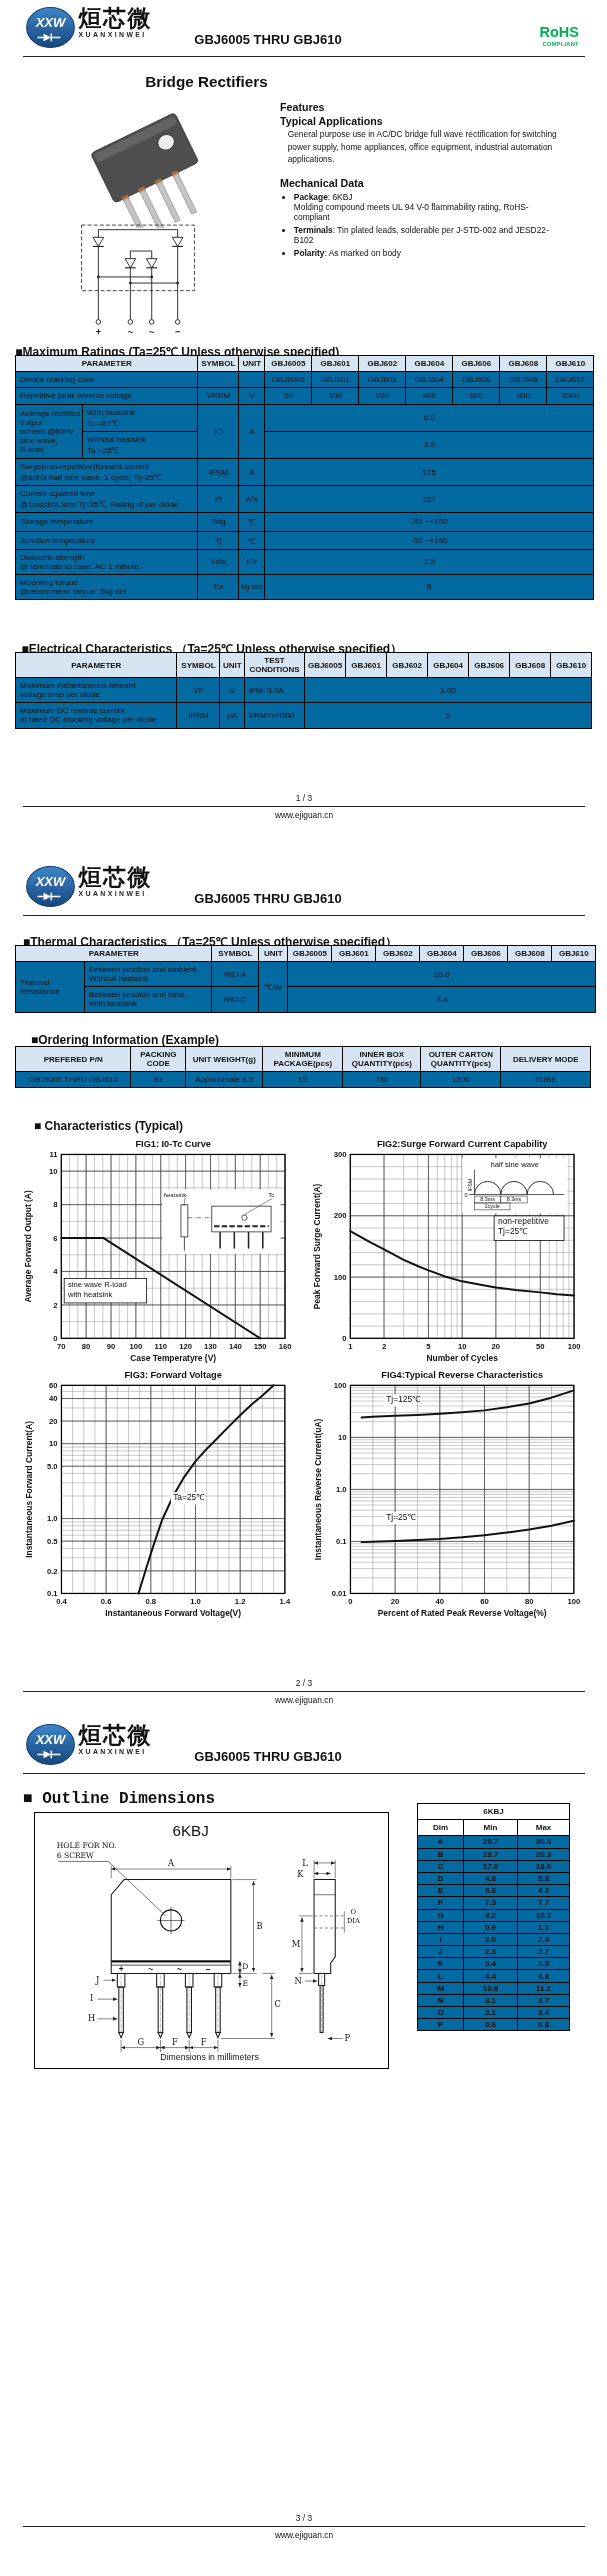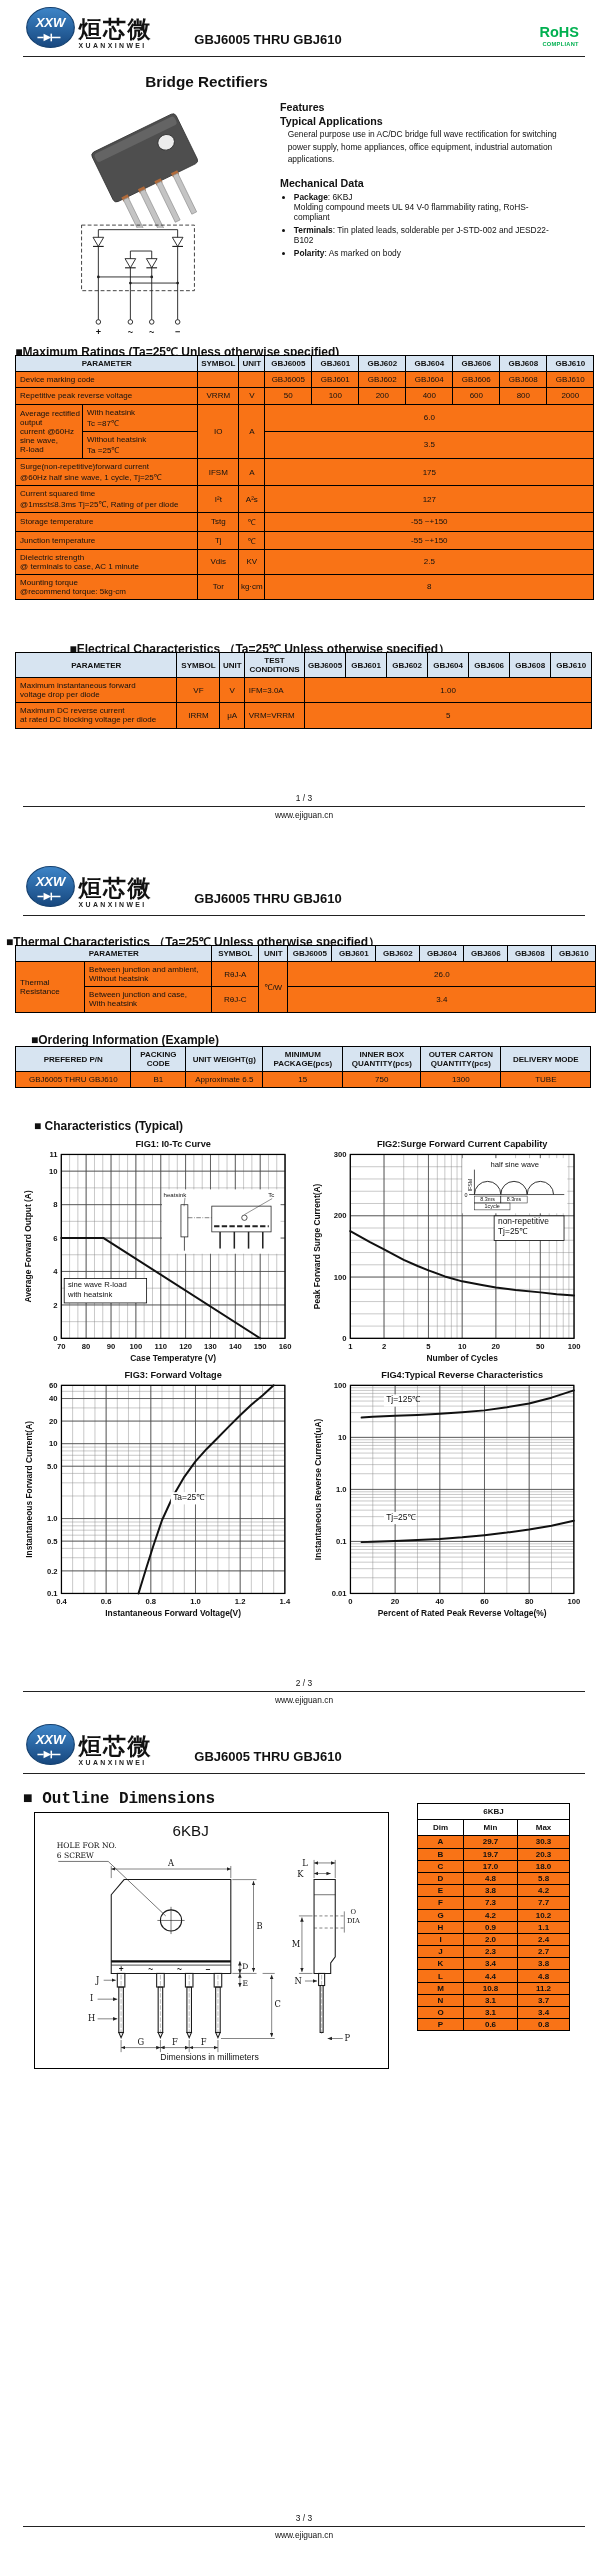--- a/index.html
+++ b/index.html
@@ -2,21 +2,21 @@
 <html style="--green: #00B050; --thead: #D7E4F1;font-size:12.2px"><head>
 <meta charset="utf-8">
 <style>
   html,body{margin:0;padding:0;background:#fff;}
   body{width:608px;height:2576px;position:relative;font-family:"Liberation Sans",sans-serif;color:#111;}
   .page{position:absolute;left:0;width:608px;height:859px;background:#fff;overflow:hidden;}
   #pg1{top:0;} #pg2{top:859px;} #pg3{top:1717px;}
 
   
   .hdr{position:absolute;top:4.6px;left:23px;width:562px;height:51px;border-bottom:1.5px solid #222;}
-  .logo{position:absolute;left:1.5px;top:1.5px;display:flex;align-items:flex-end;}
+  .logo{position:absolute;left:1.5px;top:1.5px;display:flex;align-items:flex-start;}
   .logo-txt{margin-left:3.1px;}
   .logo-cn{font-size:23px;font-weight:bold;letter-spacing:1.5px;line-height:1.1;font-family:"DejaVu Sans","Liberation Sans",sans-serif;}
   .logo-en{font-size:6.9px;font-weight:bold;letter-spacing:2.4px;color:#222;}
   .hdr-title{position:absolute;left:115px;top:27.6px;width:260px;text-align:center;font-size:13px;font-weight:bold;}
   .rohs{position:absolute;right:6.1px;top:20px;text-align:right;}
   .rohs-main{color:var(--green);font-size:14.5px;font-weight:bold;line-height:1;}
   .rohs-sub{color:var(--green);font-size:5.7px;font-weight:bold;letter-spacing:0.3px;margin-top:1.5px;}
 
   .doc-title{position:absolute;left:0;top:73px;width:413px;text-align:center;font-size:15.3px;font-weight:bold;}
 
@@ -27,21 +27,21 @@
   .rcol{position:absolute;left:280px;top:101px;width:312px;}
   .blk-h{font-size:10.7px;font-weight:bold;margin:0 0 1.5px 0;}
   .rcol ul{list-style:disc;margin:1.5px 0 9.2px 13.8px;padding:0;}
   .rcol li{font-size:8.4px;margin:3.1px 0;white-space:pre-line;width:260px;}
   .apps-text{font-size:8.4px;line-height:1.5;margin:1.5px 0 10.7px 7.7px;width:276px;}
   .rcol b{font-weight:bold;}
 
   .sec-h{position:absolute;font-size:12px;font-weight:bold;}
   .sec-h .cond{font-weight:bold;}
 
-  .dt{position:absolute;border-collapse:collapse;table-layout:fixed;background:#f97316;border:1.5px solid #000;}
+  .dt{position:absolute;border-collapse:collapse;table-layout:fixed;background:#0369a1;border:1.5px solid #000;}
   .dt th,.dt td{border:0.8px solid #000;text-align:center;font-size:8px;padding:3.1px 1.5px;white-space:pre-line;overflow:hidden;}
   .dt th{background:var(--thead);font-weight:bold;}
   .dt td.al,.dt th.al{text-align:left;padding-left:3.8px;}
   .dims td{padding:1.1px 1.5px;font-weight:bold;}
   .dims th{background:#fff;}
 
   .ftr{position:absolute;left:23px;width:562px;text-align:center;}
   .ftr-page{font-size:8.4px;margin-bottom:3.1px;}
   .ftr-rule{border-top:1.5px solid #222;}
   .ftr-site{font-size:8.4px;margin-top:3.1px;}
@@ -273,21 +273,21 @@
         <tr>
           <td colspan="2" class="al">Mounting torque
 @recommend torque: 5kg·cm</td>
           <td>Tor</td>
           <td>kg·cm</td>
           <td colspan="7">8</td>
         </tr>
       </tbody>
     </table>
 
-  <div class="sec-h" style="left:21.4px;top:640px;margin-left:48px;">
+  <div class="sec-h" style="left:21.4px;top:640px;">
     <span>■Electrical Characteristics</span> <span class="cond">（Ta=25℃ Unless otherwise specified）</span>
   </div>
   <table class="dt" style="left:15.3px;top:652px;width:577px;">
       <colgroup>
         <col style="width: 161px;">
         <col style="width: 43px;">
         <col style="width: 24.5px;">
         <col style="width: 60px;">
         <col style="width: 41px;">
         <col style="width: 41px;">
@@ -352,21 +352,21 @@
         <line x1="34" y1="41" x2="46" y2="41" stroke="#fff" stroke-width="2"></line>
       </svg>
       <div class="logo-txt">
         <div class="logo-cn">烜芯微</div>
         <div class="logo-en">XUANXINWEI</div>
       </div>
     </div>
     <div class="hdr-title">GBJ6005 THRU GBJ610</div>
   </div>
 
-  <div class="sec-h" style="left:6px;top:74px;">
+  <div class="sec-h" style="left:23px;top:74px;">
     <span>■Thermal Characteristics</span> <span class="cond">（Ta=25℃ Unless otherwise specified）</span>
   </div>
   <table class="dt" style="left:15.3px;top:86px;width:578px;">
       <colgroup>
         <col style="width: 69px;">
         <col style="width: 127px;">
         <col style="width: 47px;">
         <col style="width: 29px;">
         <col style="width: 44px;">
         <col style="width: 44px;">

